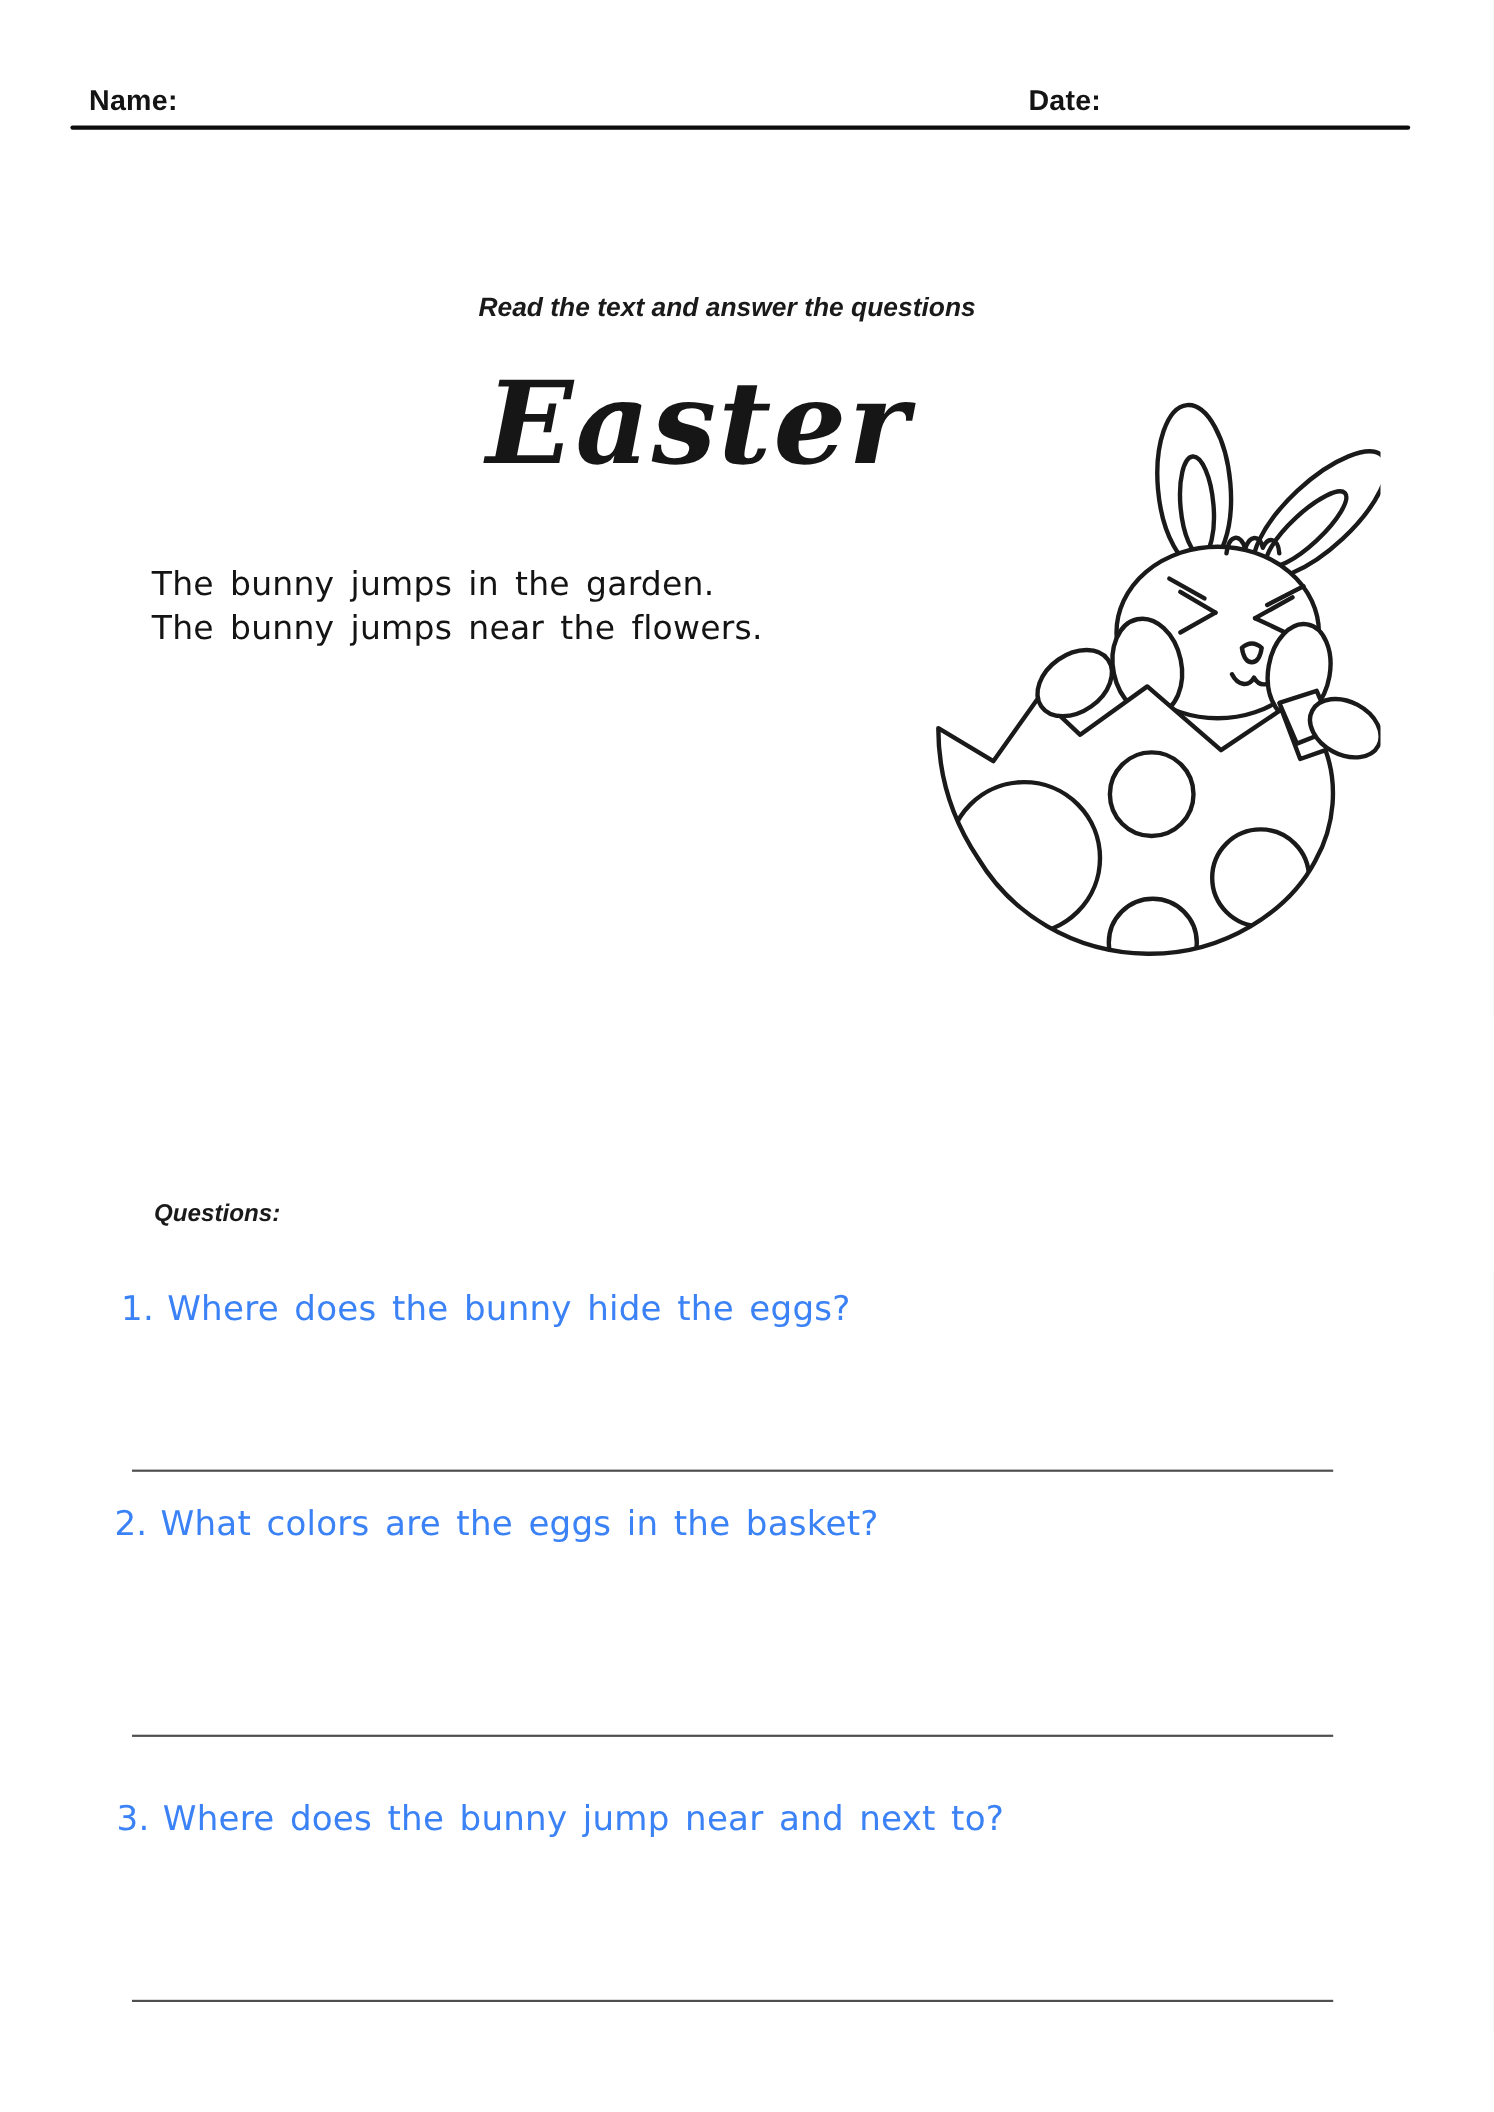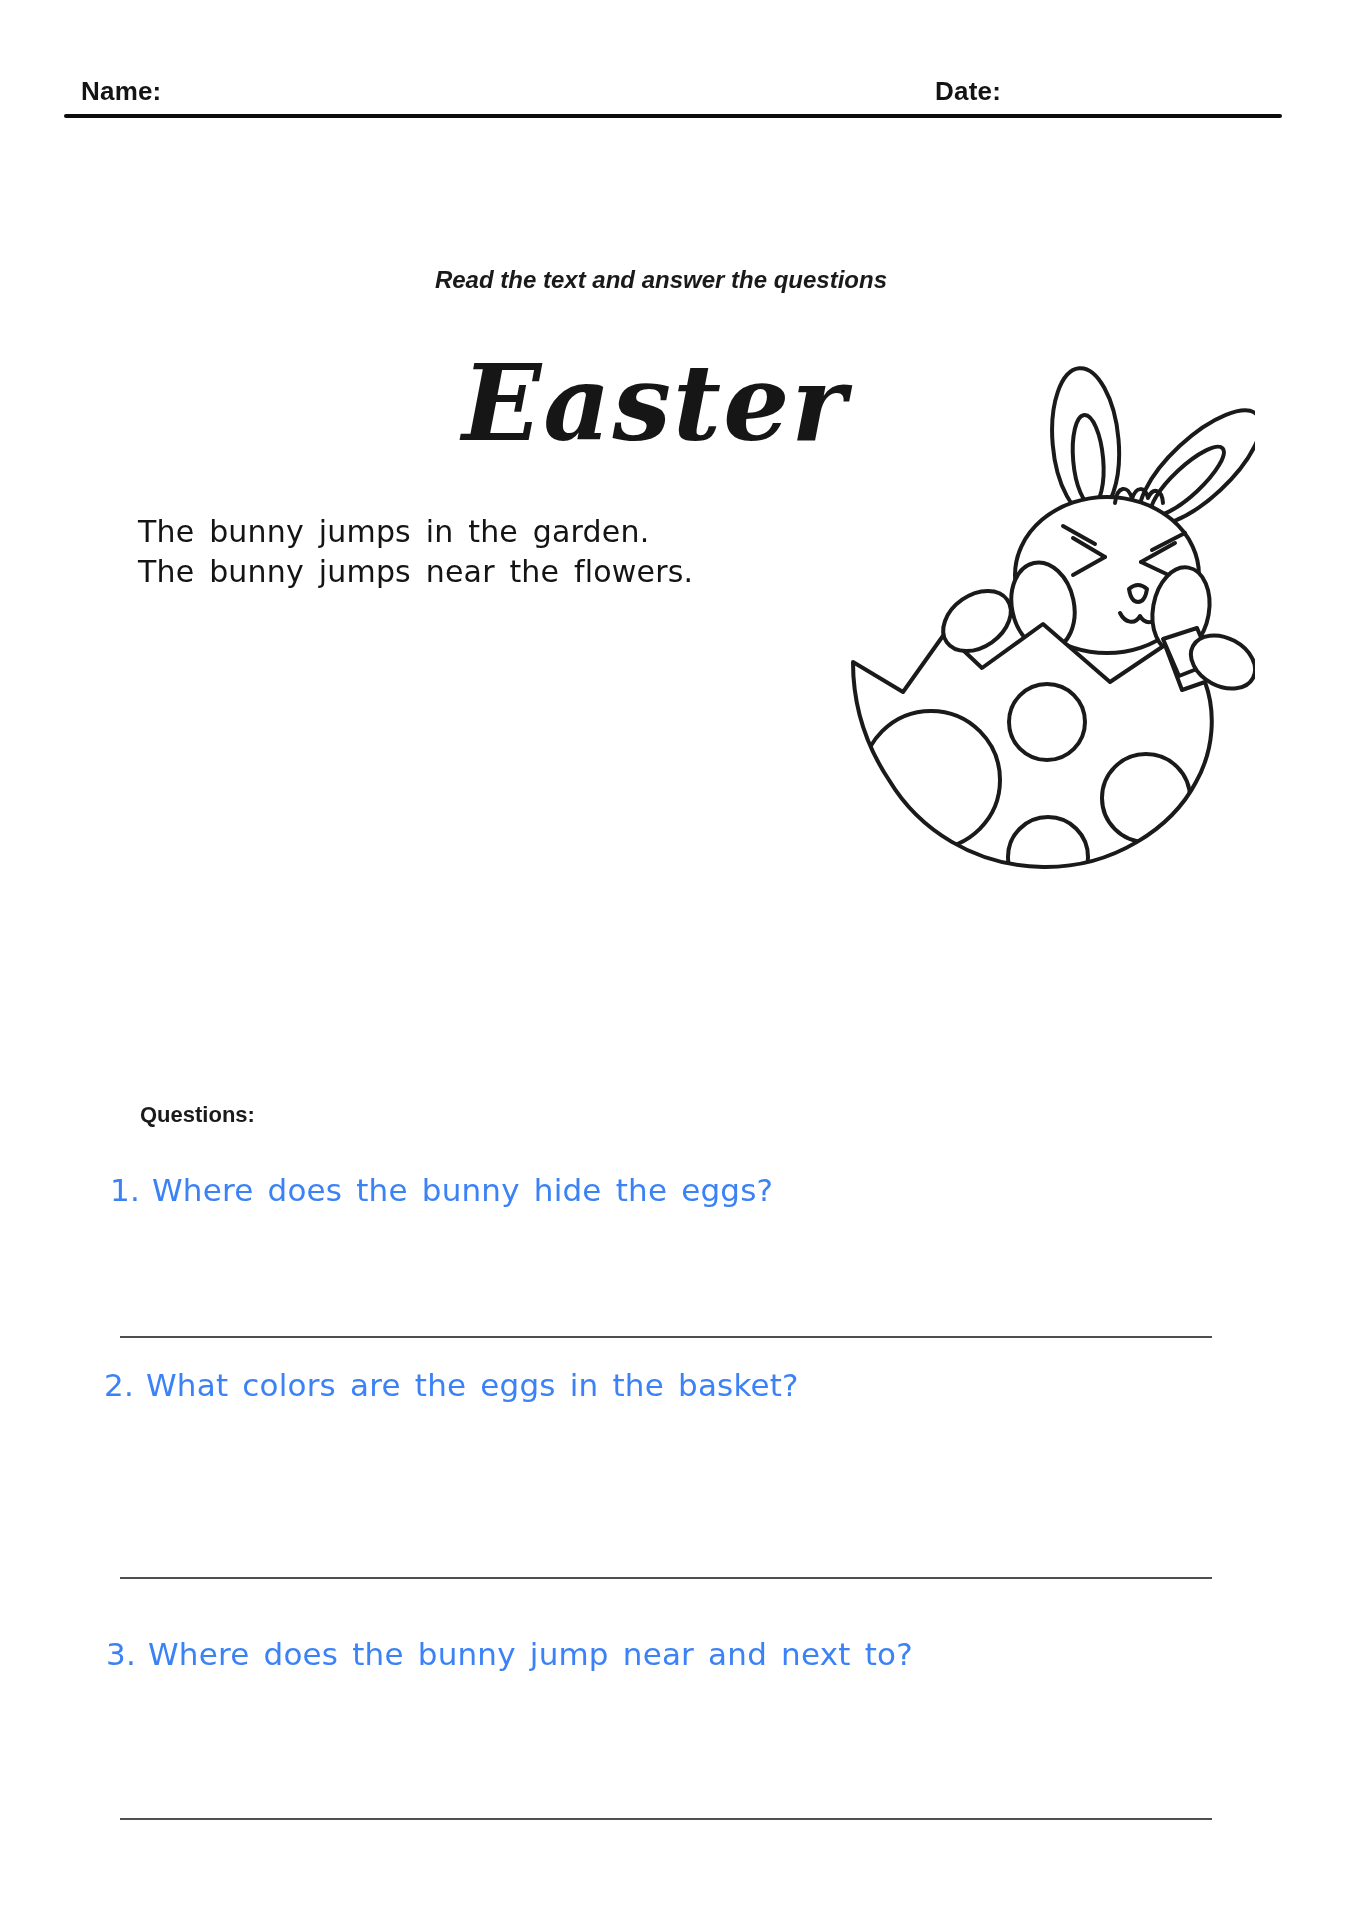--- a/index.html
+++ b/index.html
@@ -29,21 +29,21 @@
     font-size:104px;line-height:1;color:#161616;
     letter-spacing:2px;
   }
   .passage{
     font-family:"DejaVu Sans",sans-serif;
     font-size:30px;line-height:40px;color:#141414;
     word-spacing:5px;letter-spacing:.2px;
   }
   .passage .para{margin:0 0 54px 0;}
   .q-label{
-    font-weight:600;font-size:22px;color:#1a1a1a;margin-top:12px;
+    font-style:italic;font-weight:600;font-size:22px;color:#1a1a1a;
   }
   .question{
     font-family:"DejaVu Sans",sans-serif;
     font-size:31px;color:#3b82f6;word-spacing:4px;letter-spacing:.2px;
     white-space:nowrap;
   }
   .question .q-num{margin-right:12px;}
   .answer-line{
     height:0;border-top:2px solid #4f4f4f;
   }
@@ -54,21 +54,21 @@
 <body>
 
 <div class="page">
 
   <div class="abs field-label" style="left:64px;top:76px;">Name:</div>
   <div class="abs field-label" style="left:918px;top:76px;">Date:</div>
   <div class="abs header-rule" style="left:64px;top:114px;width:1218px;"></div>
 
   <div class="abs instruction" style="left:0;top:266px;width:1322px;">Read the text and answer the questions</div>
 
-  <div class="abs title" style="left:0;top:352px;width:1270px;padding-left:20px;">Easter</div>
+  <div class="abs title" style="left:0;top:333px;width:1270px;">Easter</div>
 
   <div class="abs passage" style="left:138px;top:512px;width:800px;">
     <div class="para">
       <div>The bunny jumps in the garden.</div>
       <div>The bunny jumps near the flowers.</div>
     </div>
   </div>
 
   <svg class="abs" style="left:845px;top:350px;" width="410" height="530" viewBox="0 0 410 530" aria-hidden="true">
     <defs>

